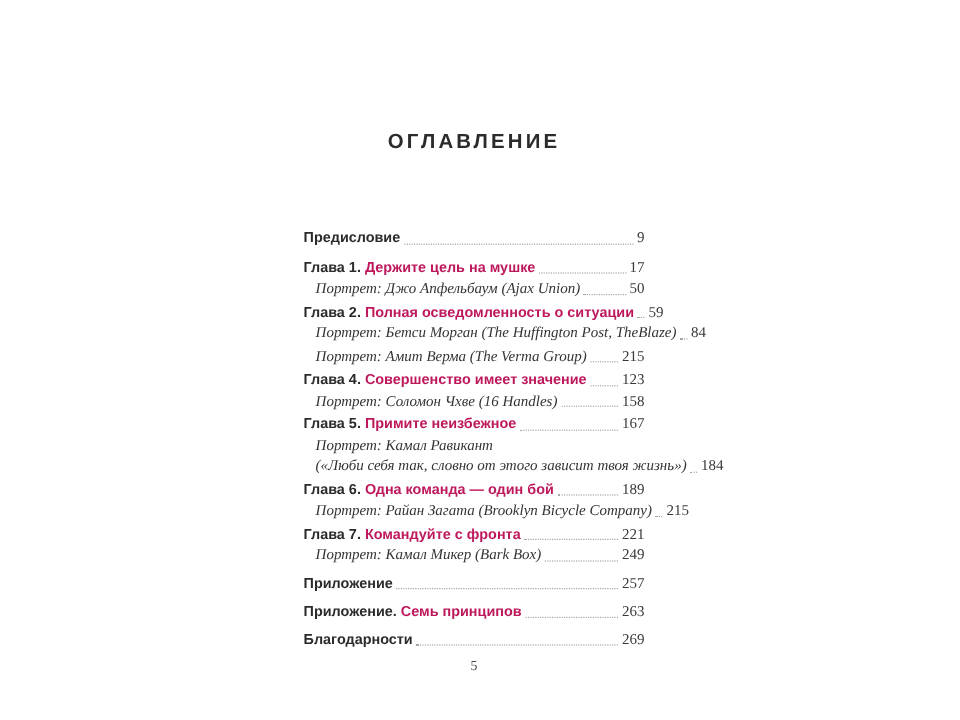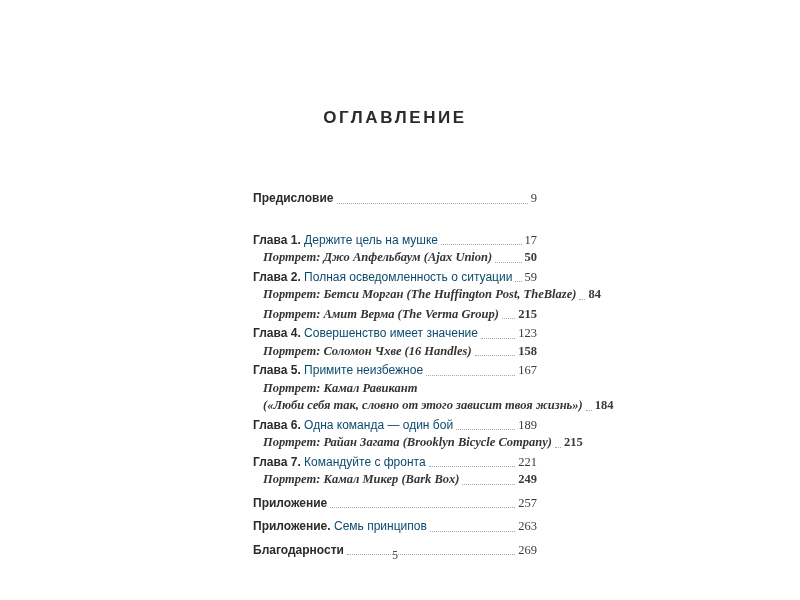--- a/index.html
+++ b/index.html
@@ -28,51 +28,50 @@
     color: #2b2b2b;
     margin-top: 18px;
   }
   .toc {
     position: absolute;
     top: 190px;
     left: 253px;
     width: 284px;
   }
   .group { margin: 0; }
-  .g-front   { margin-bottom: 24px; }
+  .g-front   { margin-bottom: 7px; }
   .g-chapter { margin-bottom: 2px; }
   .g-back    { margin-top: 6px; }
   .row {
     display: flex;
     align-items: baseline;
     line-height: 17.5px;
     font-size: 12px;
     white-space: nowrap;
   }
   .row .lbl b { font-weight: 700; color: #2b2b2b; }
-  .row .lbl .reg { font-weight: 400; color: #0c4a6e; }
+  .row .lbl .reg { font-weight: 700; color: #be185d; }
   .leader {
     flex: 1 1 auto;
     min-width: 6px;
     align-self: flex-end;
     border-bottom: 1px dotted #a6a6a6;
     margin: 0 3px 4px 3px;
   }
   .pagenum {
     font-family: "Liberation Serif", serif;
     font-size: 12.5px;
     color: #3a3a3a;
   }
   .portrait-row {
     padding-left: 10px;
     font-family: "Liberation Serif", serif;
     font-style: italic;
     font-size: 12.5px;
     color: #343434;
-    font-weight: bold;
   }
   .portrait-row .pagenum { font-style: normal; }
   .footer {
     position: absolute;
     top: 549px;
     left: 253px;
     width: 284px;
     text-align: center;
     font-family: "Liberation Serif", serif;
     font-size: 11.5px;

